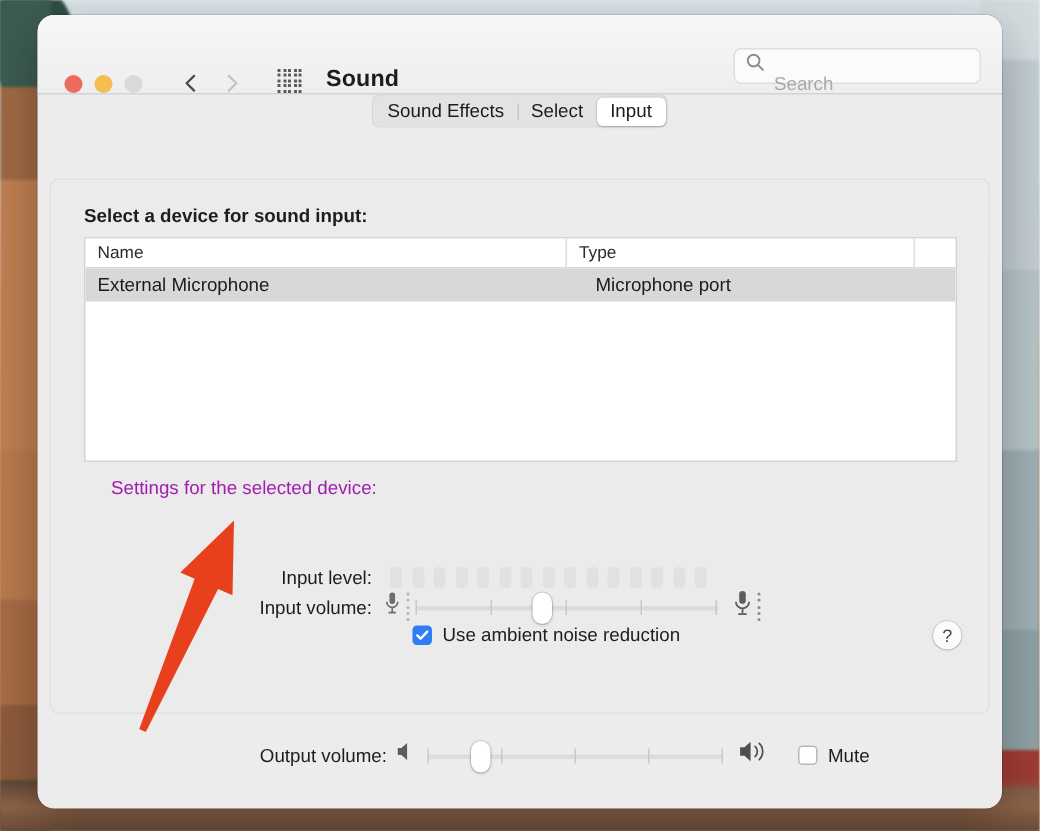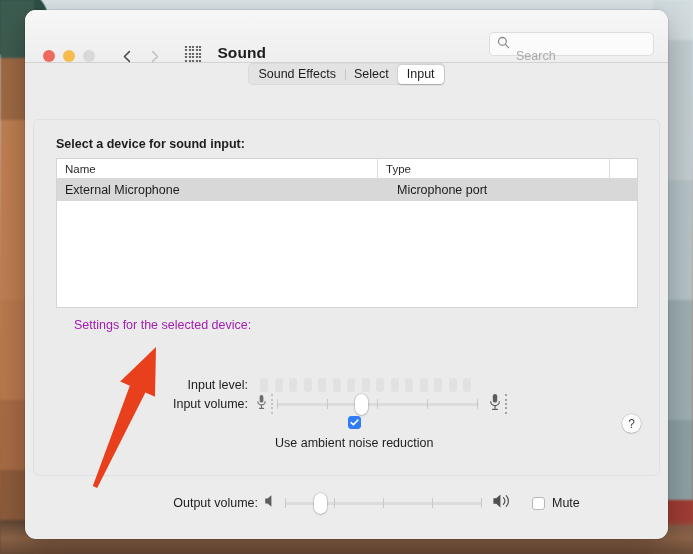--- a/index.html
+++ b/index.html
@@ -234,21 +234,21 @@
   .cb-row { display: flex; align-items: center; gap: 7px; }
   .cbox {
     width: 13px; height: 13px; border-radius: 3px;
     background: #ffffff; border: 1px solid #b8b8b8;
     display: flex; align-items: center; justify-content: center;
     flex: 0 0 auto;
   }
   .cbox.checked { background: #2f7cf6; border-color: #2f7cf6; }
   .cb-label { font-size: 12.5px; color: #1d1d1d; }
 
-  #noise-row { position: absolute; left: 241px; top: 296px; flex-direction: column; }
+  #noise-row { position: absolute; left: 241px; top: 296px; }
 
   #help-button {
     position: absolute; right: 18px; top: 294px;
     width: 19px; height: 19px; border-radius: 50%;
     background: #fbfbfb;
     box-shadow: 0 .5px 1.5px rgba(0,0,0,.22), 0 0 0 .5px rgba(0,0,0,.14);
     display: flex; align-items: center; justify-content: center;
     font-size: 12px; color: #464646;
   }
 

